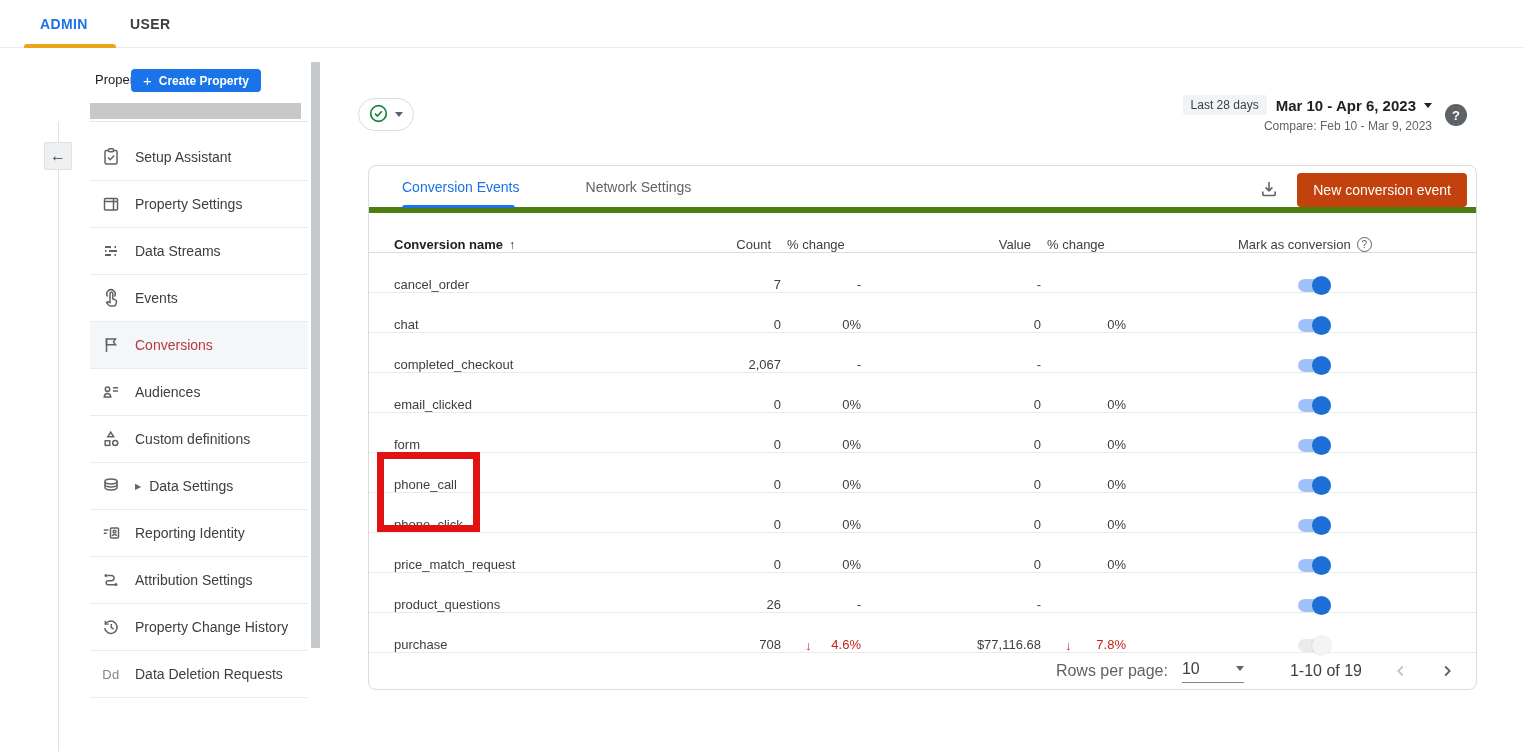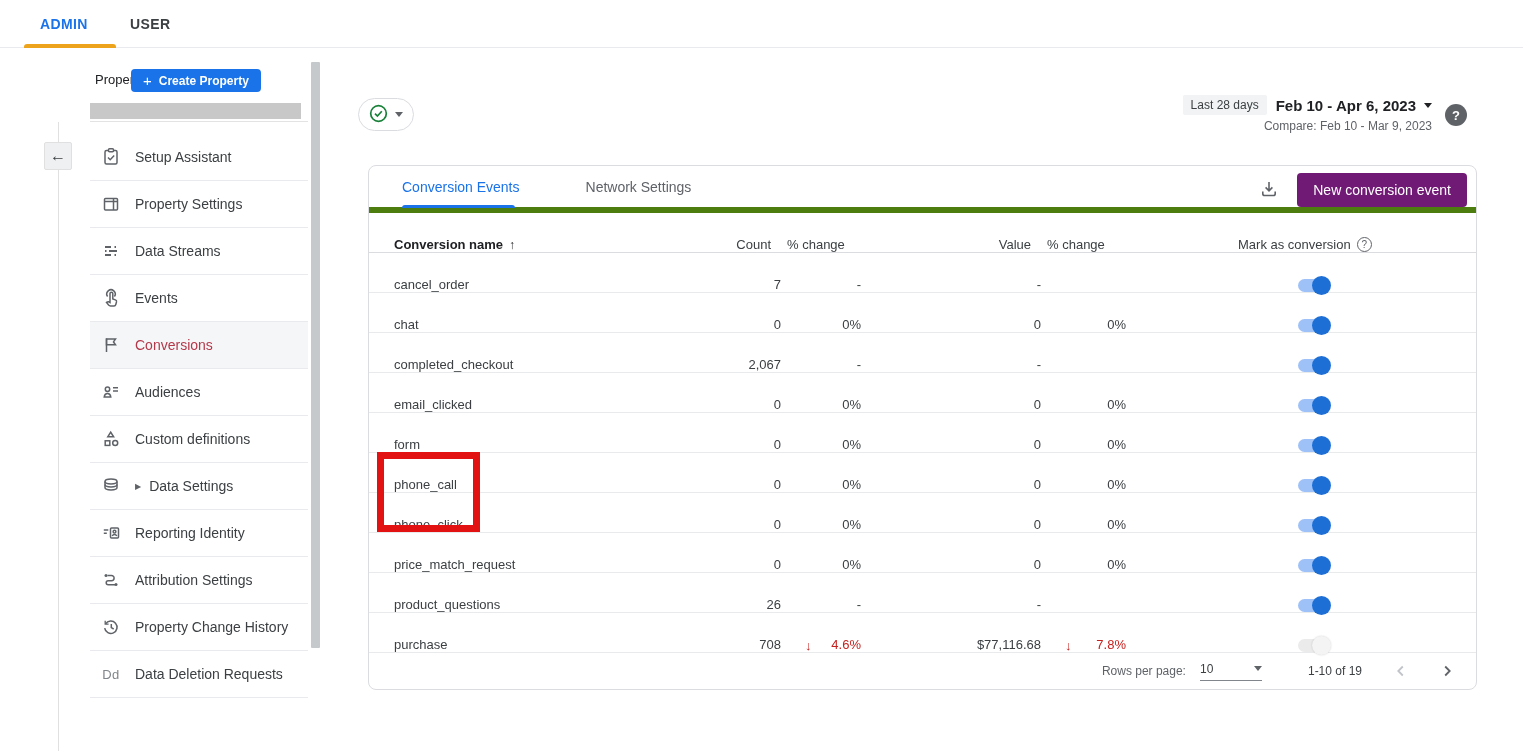--- a/index.html
+++ b/index.html
@@ -51,21 +51,21 @@
     font-size:13px;font-weight:700;display:flex;align-items:center;justify-content:center;cursor:pointer}
 
   
   .card{position:absolute;left:368px;top:165px;width:1109px;height:525px;border:1px solid #dadce0;border-radius:8px;background:#fff}
   .tabrow{position:relative;height:47px;border-bottom:6px solid #4d7c0f;display:flex;align-items:center}
   .ctab{font-size:14px;cursor:pointer;white-space:nowrap}
   .ctab.active{color:#1a73e8;margin-left:33px;font-weight:400}
   .ctab.idle{color:#5f6368;margin-left:66px}
   .ctab-underline{position:absolute;left:33px;bottom:-1px;width:113px;height:3px;background:#1a73e8;border-radius:3px 3px 0 0}
   .dl-icon{position:absolute;right:197px;top:13px;cursor:pointer}
-  .new-btn{position:absolute;right:9px;top:7px;height:34px;background:#701a75;color:#fff;border:none;border-radius:4px;
+  .new-btn{position:absolute;right:9px;top:7px;height:34px;background:#c2410c;color:#fff;border:none;border-radius:4px;
     font-size:14px;font-weight:500;padding:0 16px;cursor:pointer;font-family:inherit}
 
   .thead-row,.trow{display:flex;align-items:flex-end}
   .thead-row{height:40px;border-bottom:1px solid #dadce0}
   .trow{height:40px;border-bottom:1px solid #e9eaec}
   .c-name{flex:1;padding-left:25px;text-align:left}
   .c-count{width:100px;text-align:right}
   .c-pct{width:80px;position:relative;text-align:right}
   .c-val{width:180px;text-align:right}
   .c-pct2{width:85px;position:relative;text-align:right}
@@ -79,21 +79,21 @@
     display:inline-flex;align-items:center;justify-content:center;cursor:pointer}
   .arr{position:absolute;left:24px;top:50%;transform:translateY(-50%);color:#c5221f;font-weight:700;font-size:13px}
   .neg{color:#c5221f}
   .toggle{display:inline-block;position:relative;width:30px;height:13px;border-radius:7px;margin-left:172px;vertical-align:middle;cursor:pointer}
   .toggle.on{background:#9ec2f8}
   .toggle .knob{position:absolute;right:-3px;top:-3px;width:19px;height:19px;border-radius:50%}
   .toggle.on .knob{background:#1d6fd6}
   .toggle.off{background:#ebebeb}
   .toggle.off .knob{background:#f4f4f4;box-shadow:0 0 2px rgba(0,0,0,.18)}
 
-  .tfoot{height:36px;display:flex;align-items:center;justify-content:flex-end;padding-right:22px;color:#5f6368;font-size:12px}
+  .tfoot{height:36px;display:flex;align-items:center;justify-content:flex-end;padding-right:22px;color:#5f6368;font-size:16px}
   .rpp-select{display:inline-flex;align-items:center;justify-content:space-between;width:62px;margin-left:14px;
     border-bottom:1px solid #80868b;padding-bottom:4px;color:#3c4043;cursor:pointer}
   .range-lbl{margin-left:46px;color:#3c4043}
   .pg-chev{margin-left:32px;cursor:pointer;display:flex;align-items:center}
 
   
   .annotation{position:absolute;left:377px;top:452px;width:103px;height:80px;border:7px solid #e31212;z-index:50;pointer-events:none}
 </style>
 </head>
 <body>
@@ -242,21 +242,21 @@
         <circle cx="9.5" cy="9.5" r="7.8"></circle>
         <path d="M6 9.7l2.4 2.4 4.4-4.8"></path>
       </svg></span>
   <span class="caret"></span>
 </div>
 
 <div class="dateblock">
   <div class="date-l1">
     <span class="date-badge">Last 28 days</span>
     <span class="date-main">
-      <span>Feb 10 - Apr 6, 2023</span>
+      <span>Mar 10 - Apr 6, 2023</span>
       <span class="caret"></span>
     </span>
   </div>
   <div class="date-compare">Compare: Feb 10 - Mar 9, 2023</div>
 </div>
 <div class="help-fab">
     <span>?</span>
   </div>
 
 <div class="card">

